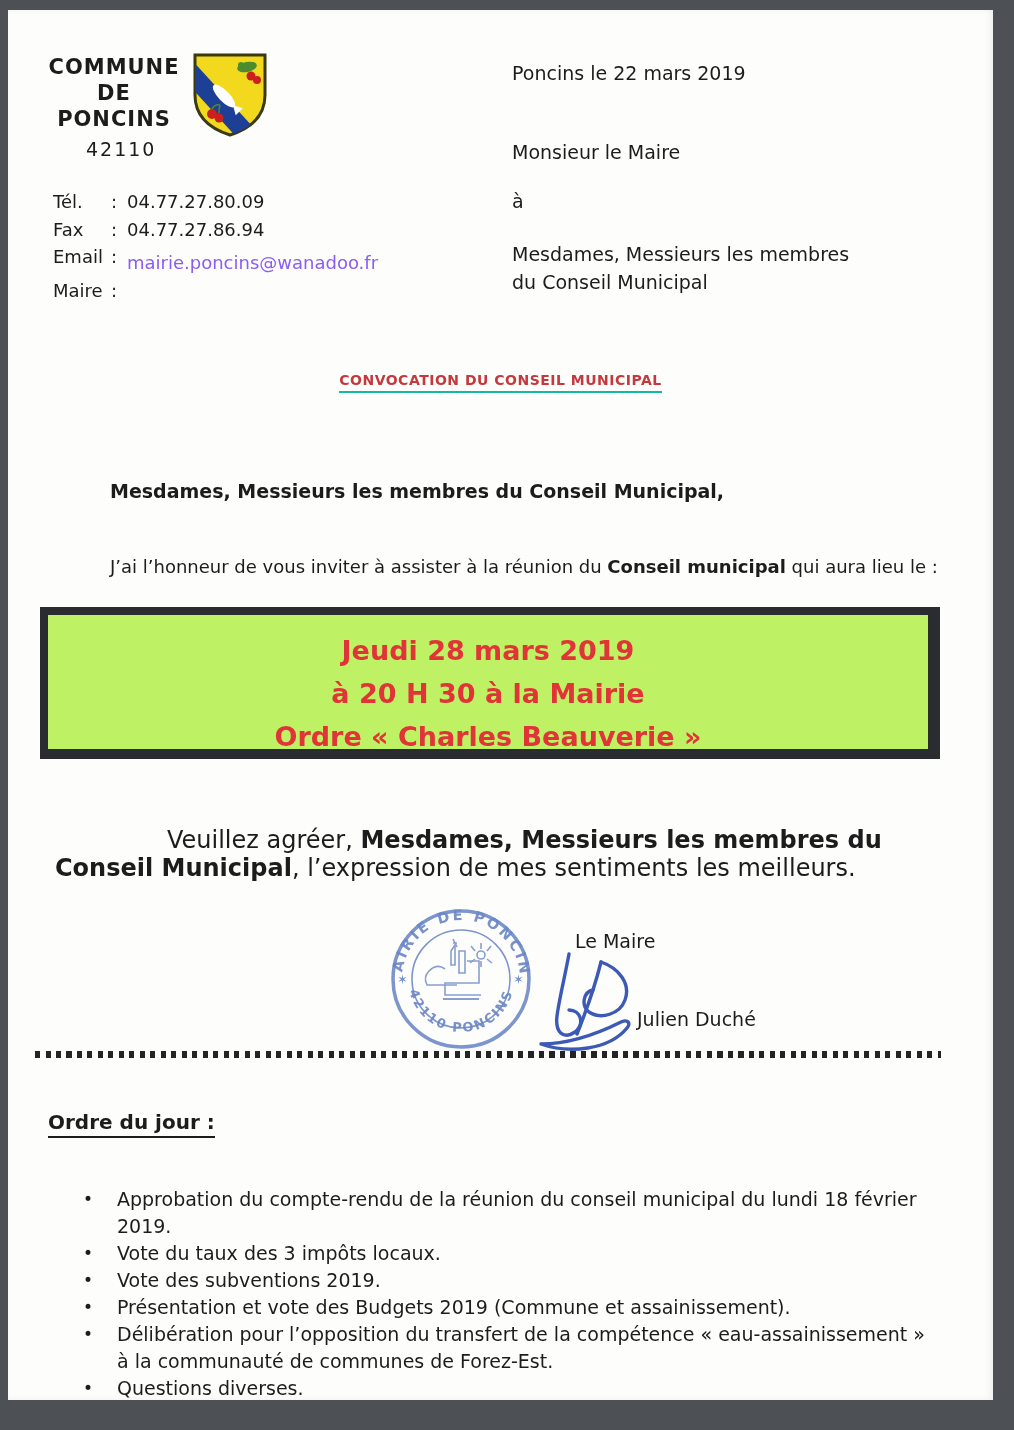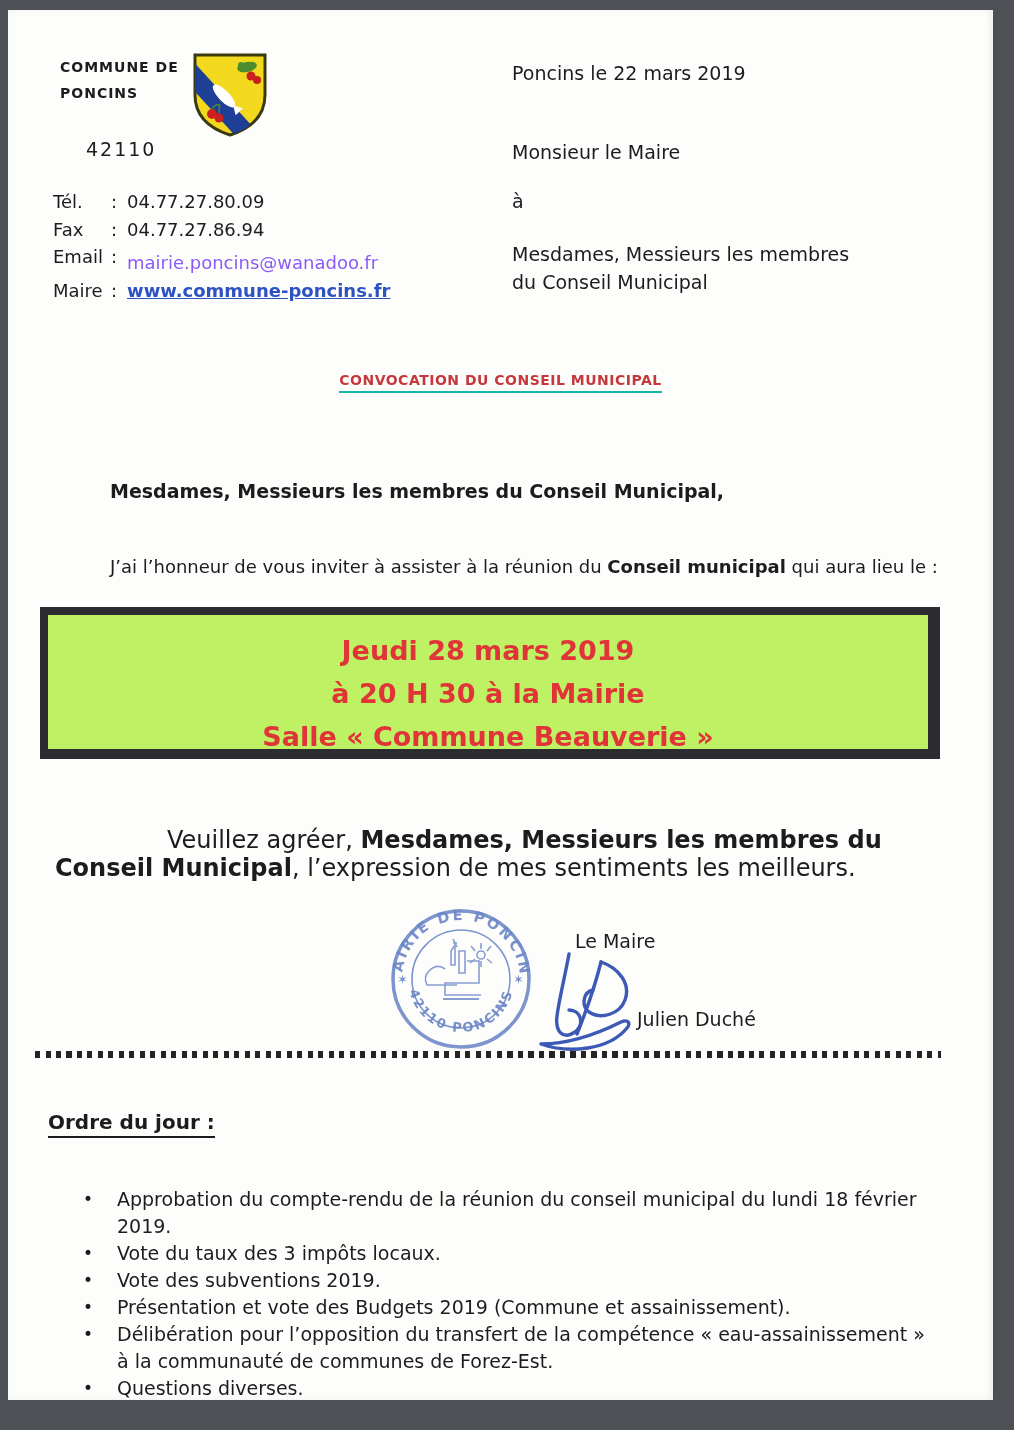--- a/index.html
+++ b/index.html
@@ -19,23 +19,23 @@
     left:8px;top:10px;
     width:985px;height:1390px;
     background:#fdfdfc;
     color:#1c1c1c;
     box-shadow:inset -3px 0 6px rgba(0,0,0,.06);
   }
   .abs{position:absolute;}
 
   
   .commune-block{
-    left:52px;top:44px;width:140px;
-    text-align:left;
-    font-weight:bold;font-size:14px;letter-spacing:1px;
+    left:36px;top:44px;width:140px;
+    text-align:center;
+    font-weight:bold;font-size:21px;letter-spacing:1px;
     line-height:26px;
   }
   .postal{left:78px;top:128px;font-size:19px;letter-spacing:2px;}
   .crest{left:182px;top:40px;}
 
   .contacts{left:45px;top:178px;font-size:18px;line-height:27.5px;}
   .contact-row{display:flex;}
   .contact-label{width:58px;}
   .contact-sep{width:16px;}
   .contact-value{}
@@ -155,21 +155,20 @@
         <span class="contact-value">04.77.27.86.94</span>
       </div>
       <div class="contact-row">
         <span class="contact-label">Email</span>
         <span class="contact-sep">:</span>
         <span class="contact-value v-link">mairie.poncins@wanadoo.fr</span>
       </div>
       <div class="contact-row">
         <span class="contact-label">Maire</span>
         <span class="contact-sep">:</span>
-        <span class="contact-value v-link-underline">www.commune-poncins.fr</span>
       </div>
     </div>
 
     <div class="abs recip r-date">Poncins le 22 mars 2019</div>
     <div class="abs recip r-addr">Monsieur le Maire</div>
     <div class="abs recip r-a">à</div>
     <div class="abs recip r-to1">Mesdames, Messieurs les membres</div>
     <div class="abs recip r-to2">du Conseil Municipal</div>
 
     <div class="abs doc-title">
@@ -178,21 +177,21 @@
 
     <div class="abs salutation">Mesdames, Messieurs les membres du Conseil Municipal,</div>
 
     <div class="abs invite">
       <span>J’ai l’honneur de vous inviter à assister à la réunion du </span><b>Conseil municipal</b><span> qui aura lieu le :</span>
     </div>
 
     <div class="abs meeting-box">
       <div>Jeudi 28 mars 2019</div>
       <div>à 20 H 30 à la Mairie</div>
-      <div>Salle « Commune Beauverie »</div>
+      <div>Ordre « Charles Beauverie »</div>
     </div>
 
     <div class="abs closing">
       <span>Veuillez agréer, </span><b>Mesdames, Messieurs les membres du Conseil Municipal</b><span>, l’expression de mes sentiments les meilleurs.</span>
     </div>
 
     <svg class="abs stamp" width="152" height="152" viewBox="0 0 152 152">
       <defs>
         <path id="stampTop" d="M 17 76 A 59 59 0 1 1 135 76"></path>
         <path id="stampBot" d="M 23 76 A 53 53 0 0 0 129 76"></path>

